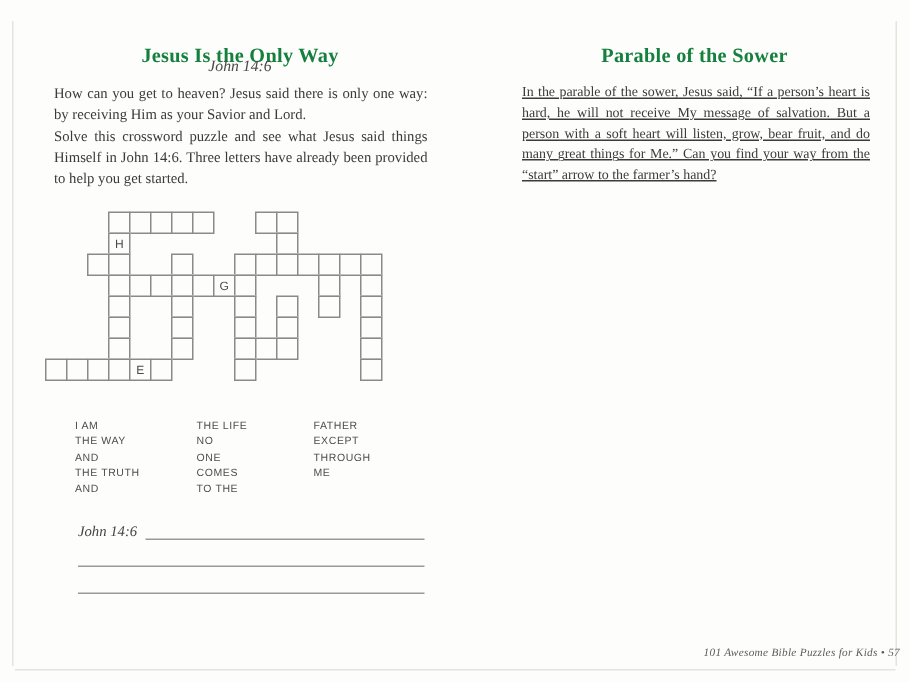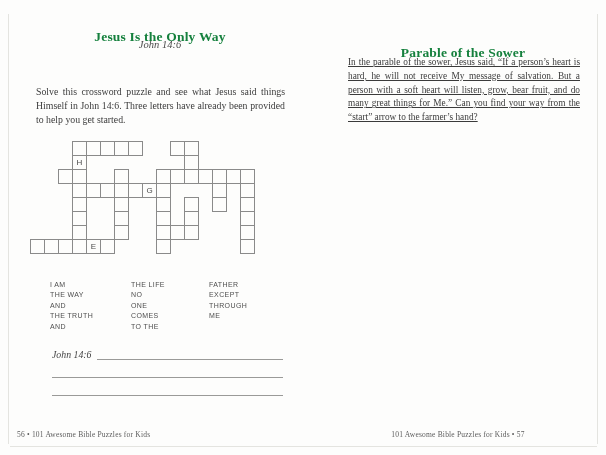--- a/index.html
+++ b/index.html
@@ -30,20 +30,21 @@
 <div class="spread">
 
   <div class="edge" style="left:8px;top:14px;width:1px;height:430px;"></div>
   <div class="edge" style="left:597px;top:14px;width:1px;height:430px;"></div>
   <div class="edge" style="left:10px;top:446px;width:587px;height:1px;"></div>
 
   <section class="page left" style="left:0;width:303px;">
     <h1 class="page-title" style="left:32px;top:20px;width:256px;">Jesus Is the Only Way</h1>
     <div class="page-ref" style="left:32px;top:39px;width:256px;">John 14:6</div>
 
+    <p class="body-par" style="left:36px;top:56px;width:249px;">How can you get to heaven? Jesus said there is only one way: by receiving Him as your Savior and Lord.</p>
     <p class="body-par" style="left:36px;top:85px;width:249px;">Solve this crossword puzzle and see what Jesus said things Himself in John 14:6. Three letters have already been provided to help you get started.</p>
 
     <div id="crossword">
         <div class="cw-cell" style="left: 42px; top: 0px;"></div>
         <div class="cw-cell" style="left: 56px; top: 0px;"></div>
         <div class="cw-cell" style="left: 70px; top: 0px;"></div>
         <div class="cw-cell" style="left: 84px; top: 0px;"></div>
         <div class="cw-cell" style="left: 98px; top: 0px;"></div>
         <div class="cw-cell" style="left: 140px; top: 0px;"></div>
         <div class="cw-cell" style="left: 154px; top: 0px;"></div>
@@ -116,23 +117,22 @@
           <div class="wb-item">THROUGH</div>
           <div class="wb-item">ME</div>
         </div>
       </div>
 
     <span class="answer-label">John 14:6</span>
     <span class="rule" style="left:97px;top:351px;width:186px;"></span>
     <span class="rule" style="left:52px;top:369px;width:231px;"></span>
     <span class="rule" style="left:52px;top:387px;width:231px;"></span>
 
-    <div class="footer" style="left:17px;">56 • 101 Awesome Bible Puzzles for Kids</div>
   </section>
 
   <section class="page right" style="left:303px;width:303px;">
-    <h1 class="page-title" style="left:45px;top:36px;width:230px;">Parable of the Sower</h1>
+    <h1 class="page-title" style="left:45px;top:20px;width:230px;">Parable of the Sower</h1>
 
     <p class="body-par" style="left:45px;top:56px;width:232px;">In the parable of the sower, Jesus said, “If a person’s heart is hard, he will not receive My message of salvation. But a person with a soft heart will listen, grow, bear fruit, and do many great things for Me.” Can you find your way from the “start” arrow to the farmer’s hand?</p>
 
-    <div class="footer" style="left:34px;width:242px;text-align:center;">101 Awesome Bible Puzzles for Kids • 57</div>
+    <div class="footer" style="left:55px;width:242px;text-align:right;font-style:italic;">101 Awesome Bible Puzzles for Kids • 57</div>
   </section>
 </div>
 
 </body></html>

